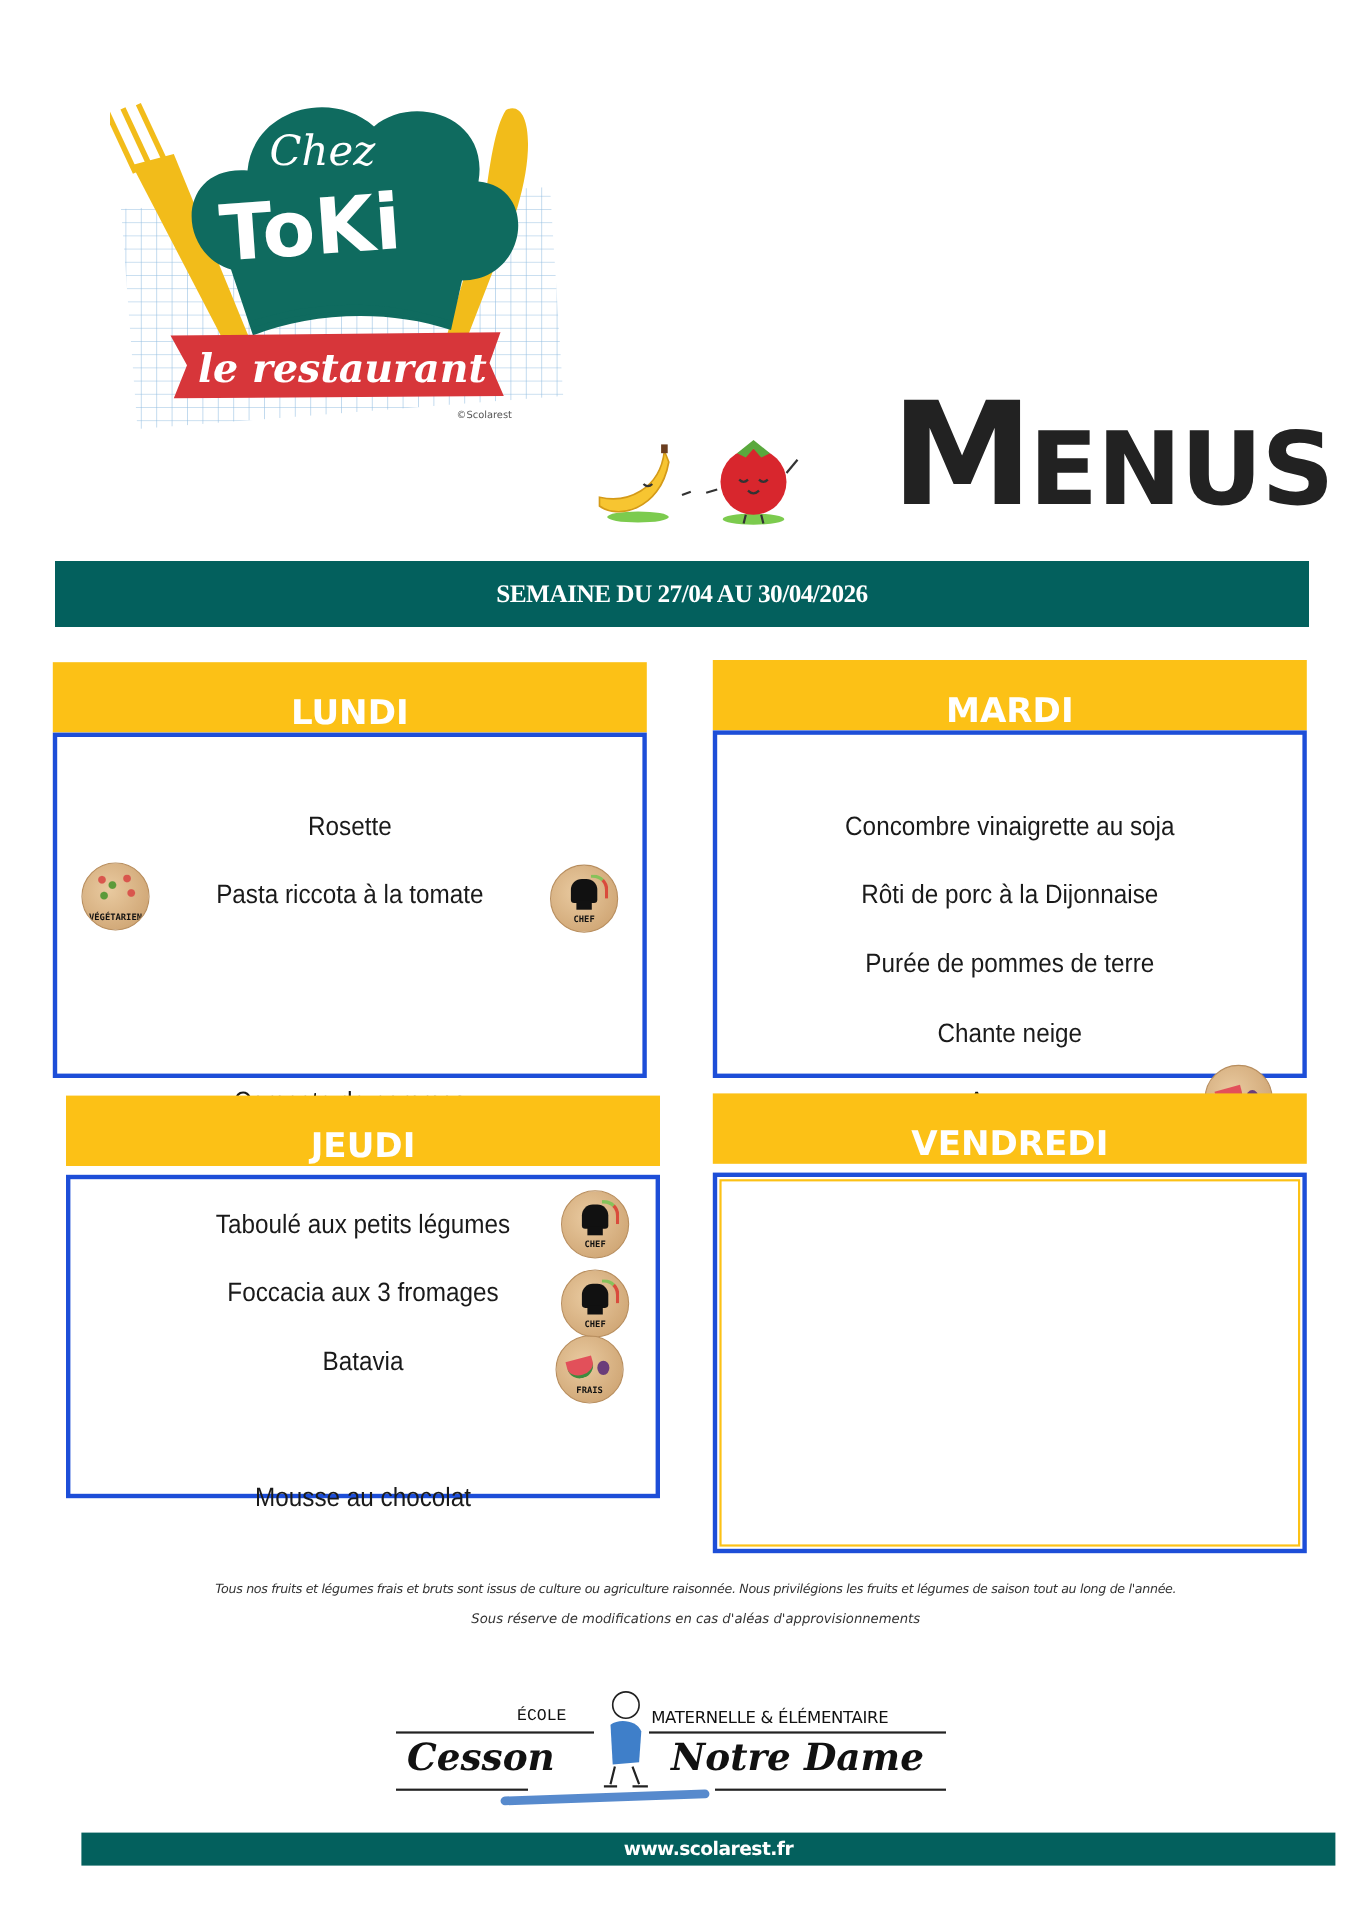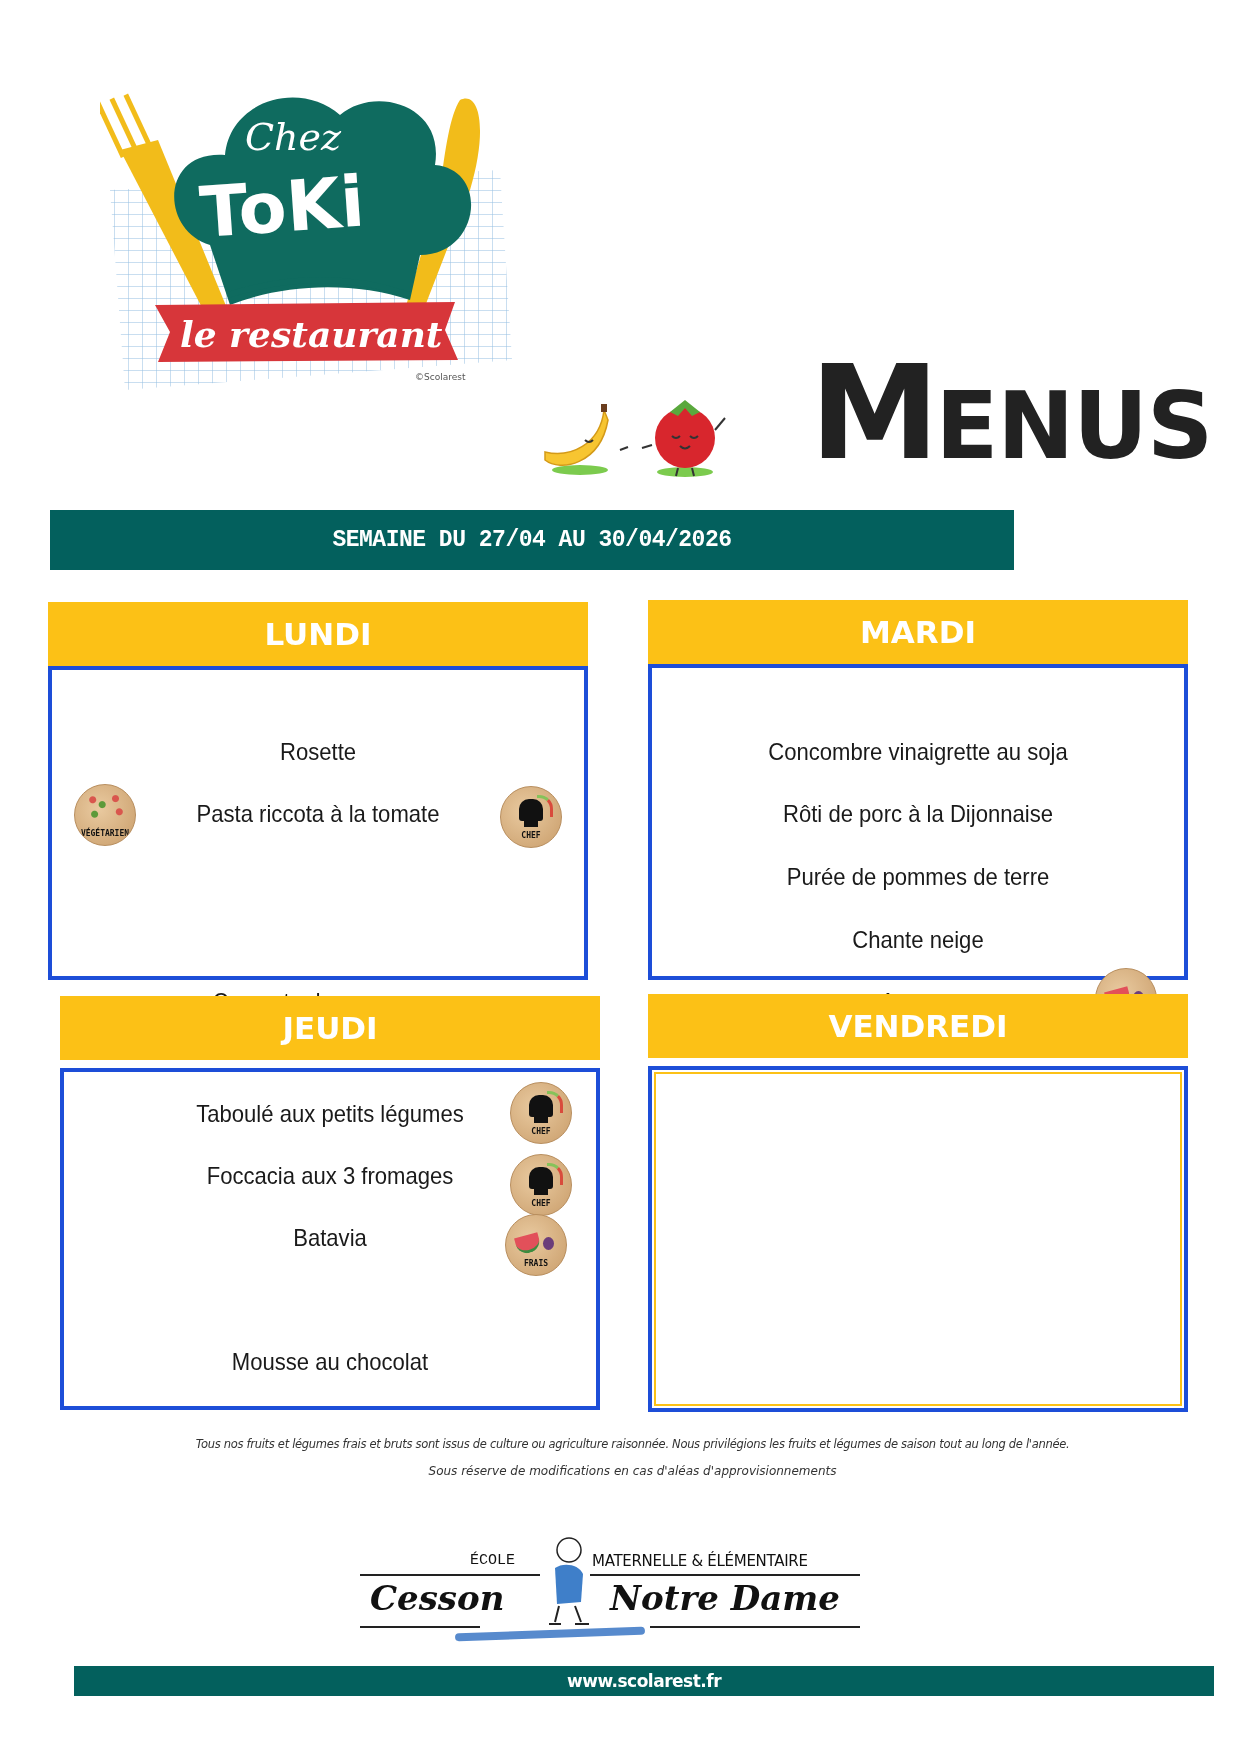--- a/index.html
+++ b/index.html
@@ -5,24 +5,24 @@
     * { box-sizing: border-box; margin: 0; padding: 0; }
     body { width: 1240px; height: 1754px; background: #ffffff; position: relative; overflow: hidden; font-family: "Liberation Sans", sans-serif; }
 
     .logo { position: absolute; left: 100px; top: 70px; width: 420px; height: 360px; }
     .fruits { position: absolute; left: 530px; top: 390px; width: 230px; height: 90px; }
 
     .menus-title { position: absolute; left: 810px; top: 348px; font-family: "DejaVu Sans", sans-serif; font-weight: bold; color: #222222; line-height: 1; white-space: nowrap; }
     .menus-title .big { font-size: 130px; letter-spacing: -4px; }
     .menus-title .small { font-size: 92px; letter-spacing: -1px; }
 
-    .week-band { position: absolute; left: 50px; top: 510px; width: 964px; height: 60px; background: #03605d; color: #ffffff; display: flex; align-items: center; justify-content: center; font-family: Liberation Mono, monospace; font-weight: bold; font-size: 23px; letter-spacing: -0.5px; }
+    .week-band { position: absolute; left: 50px; top: 510px; width: 1140px; height: 60px; background: #03605d; color: #ffffff; display: flex; align-items: center; justify-content: center; font-family: Liberation Serif, serif; font-weight: bold; font-size: 23px; letter-spacing: -0.5px; }
 
     .day { position: absolute; width: 540px; }
-    .day-header { height: 64px; background: #fcc116; color: #ffffff; display: flex; align-items: center; justify-content: center; font-family: "DejaVu Sans", sans-serif; font-weight: bold; font-size: 31px; }
+    .day-header { height: 64px; background: #fcc116; color: #ffffff; display: flex; align-items: flex-end; justify-content: center; font-family: "DejaVu Sans", sans-serif; font-weight: bold; font-size: 31px; }
     .day-body { border: 4px solid #1d4ed8; background: #ffffff; position: relative; }
     .gap .day-body { margin-top: 8px; }
 
     .dish { position: absolute; left: 0; right: 0; text-align: center; font-family: "Liberation Sans", sans-serif; font-size: 24px; color: #1a1a1a; transform: scaleX(0.92); }
 
     .badge { position: absolute; width: 62px; height: 62px; border-radius: 50%; background: radial-gradient(circle at 40% 40%, #e9caa0, #c99d6a); border: 1px solid #b88e5e; overflow: hidden; }
     .badge .hat { position: absolute; left: 18px; top: 12px; width: 24px; height: 22px; background: #111; border-radius: 10px 10px 3px 3px; }
     .badge .hat::after { content: ""; position: absolute; left: 5px; top: 20px; width: 14px; height: 8px; background: #111; }
     .badge .arc { position: absolute; right: 8px; top: 8px; width: 16px; height: 22px; border-right: 3px solid #d94b3c; border-top: 3px solid #86c25a; border-radius: 0 14px 0 0; }
     .badge .lbl { position: absolute; bottom: 7px; left: 0; right: 0; text-align: center; font-family: "DejaVu Sans Mono", monospace; font-size: 8px; font-weight: bold; color: #111; }
@@ -141,21 +141,21 @@
         <div class="fig"></div>
         <div class="lbl">FRAIS</div>
     </div>
   </div>
 </div>
 
 <div class="day gap" style="left:60px; top:996px;">
   <div class="day-header">
       <span>JEUDI</span>
     </div>
-  <div class="day-body" style="height:342px;">
+  <div class="day-body" style="height:294px;">
     <div class="dish" style="top:28px;">Taboulé aux petits légumes</div>
     <div class="dish" style="top:90px;">Foccacia aux 3 fromages</div>
     <div class="dish" style="top:152px;">Batavia</div>
     <div class="dish" style="top:276px;">Mousse au chocolat</div>
     <div class="badge" style="left:446px; top:10px;">
       <div class="hat"></div>
         <div class="arc"></div>
         <div class="lbl">CHEF</div>
     </div>
     <div class="badge" style="left:446px; top:82px;">

